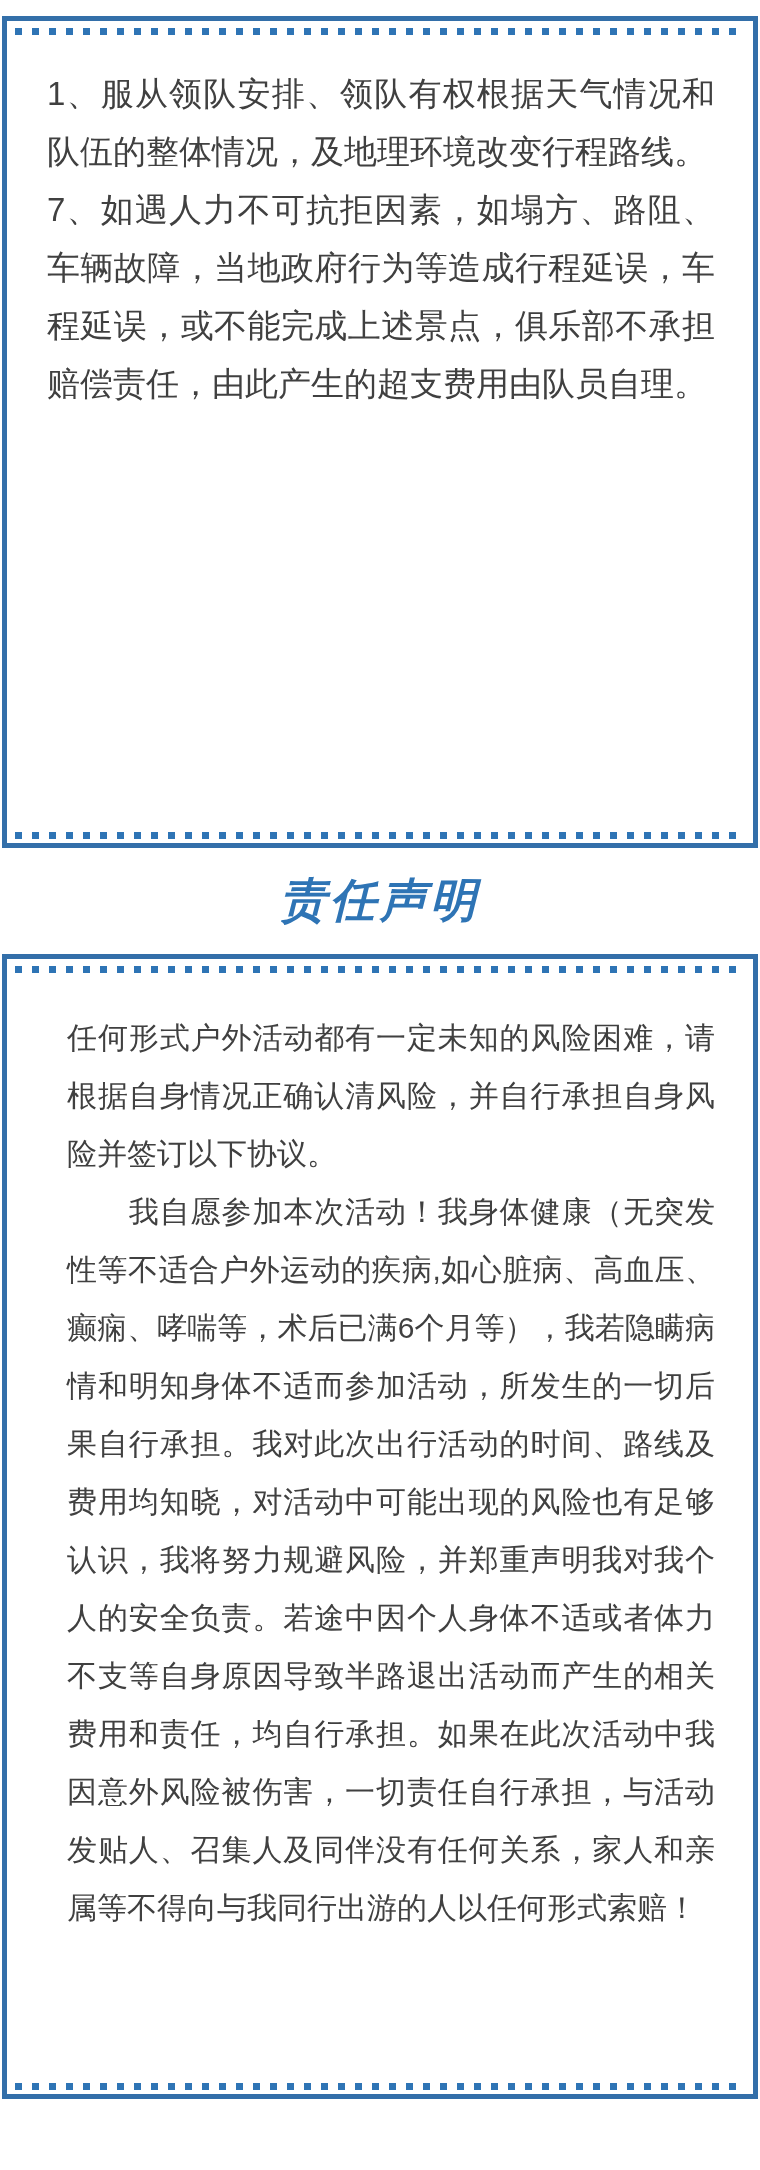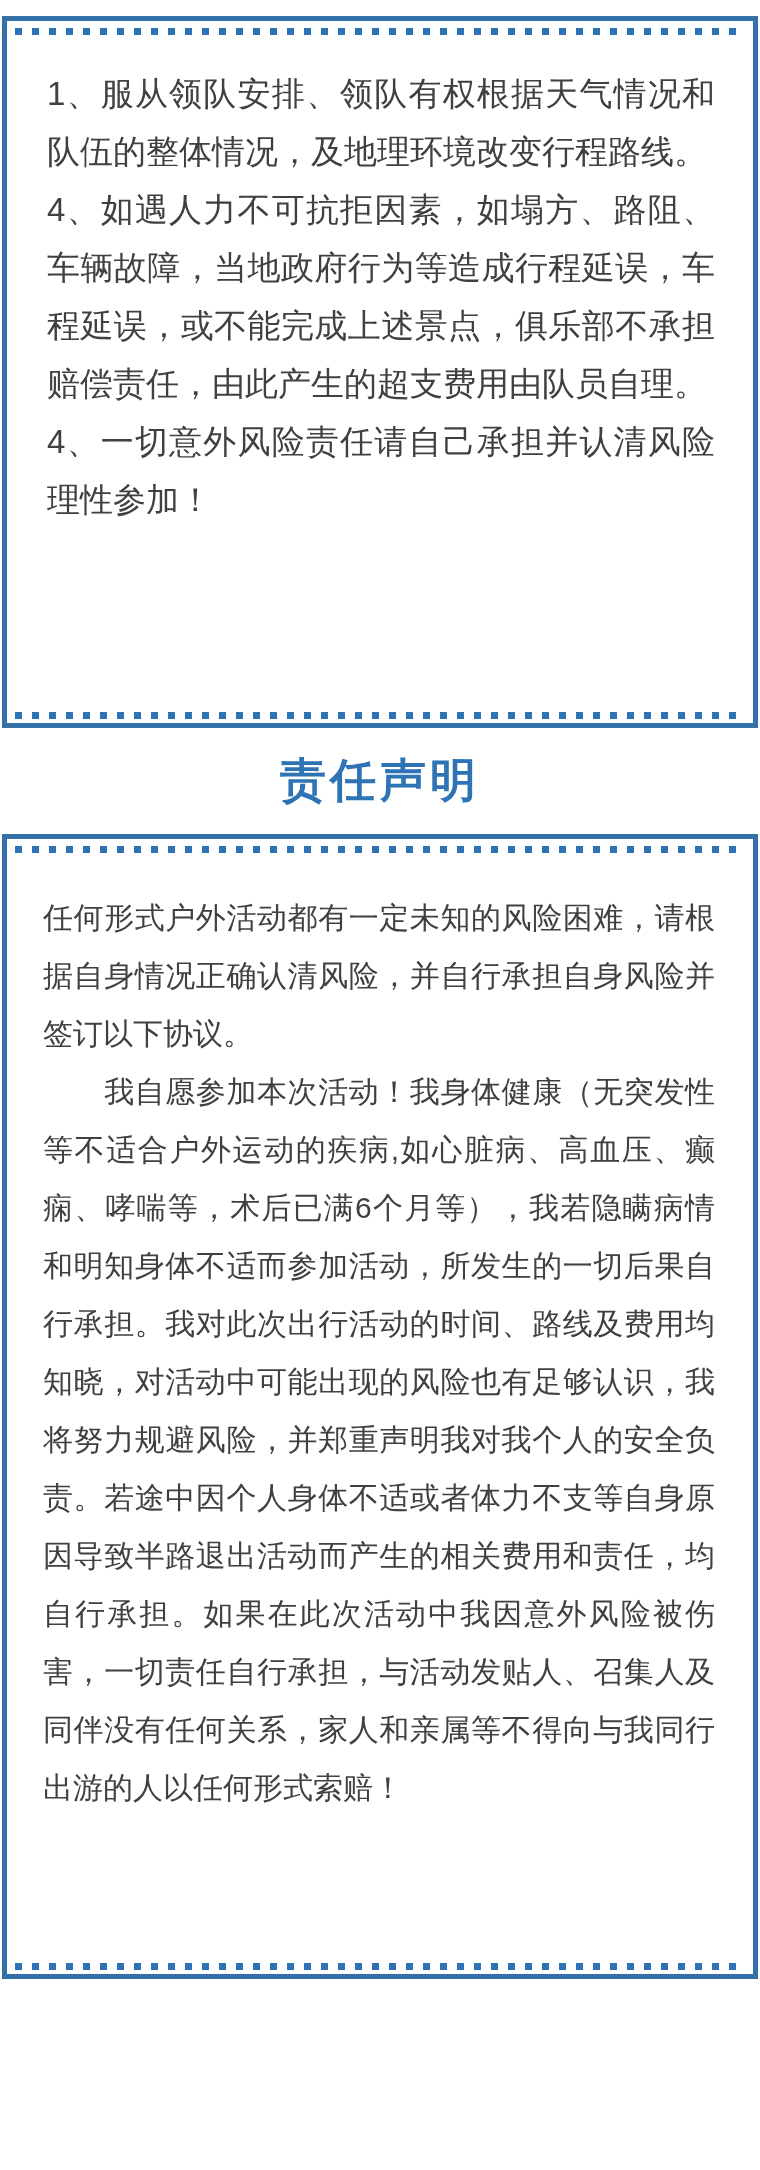--- a/index.html
+++ b/index.html
@@ -21,21 +21,21 @@
     min-height:2170px;
     padding-top:16px;
   }
   .panel{
     margin:0 2px;
     border:5px solid var(--border-blue);
     background:#ffffff;
     display:flex;
     flex-direction:column;
   }
-  .panel.rules{height:712px;}
+  .panel.rules{height:832px;}
   .panel.statement{height:1145px;}
   .dots{
     height:7px;
     flex:0 0 7px;
     background:repeating-linear-gradient(to right,
       var(--dot-blue) 0 7px, transparent 7px 17px);
   }
   .dots.top{margin:7px 8px 0 8px;}
   .dots.bottom{margin:auto 8px 4px 8px;}
   .panel-content{
@@ -43,54 +43,54 @@
     padding:30px 38px 0 40px;
   }
   .rules .panel-content{
     font-size:33px;
     line-height:58px;
     padding:30px 38px 0 40px;
   }
   .statement .panel-content{
     font-size:30px;
     line-height:58px;
-    padding:36px 38px 0 36px;
+    padding:36px 38px 0 60px;
   }
   .panel-content p{
     margin:0;
     text-align:justify;
     text-justify:inter-character;
     word-break:break-all;
     overflow-wrap:anywhere;
   }
   .section-heading-row{
     height:106px;
     display:flex;
     align-items:center;
     justify-content:center;
   }
   .section-heading{
     margin:0;
     font-size:46px;
     font-weight:700;
     letter-spacing:4px;
     color:var(--accent-blue);
+    font-style:italic;
   }
 </style>
 </head>
 <body>
 
 <div class="page">
 
   <div class="panel rules">
     <div class="dots top"></div>
     <div class="panel-content">
         <p>1、服从领队安排、领队有权根据天气情况和队伍的整体情况，及地理环境改变行程路线。</p>
-        <p>4、如遇人力不可抗拒因素，如塌方、路阻、车辆故障，当地政府行为等造成行程延误，车程延误，或不能完成上述景点，俱乐部不承担赔偿责任，由此产生的超支费用由队员自理。</p>
-        <p>4、一切意外风险责任请自己承担并认清风险理性参加！</p>
+        <p>7、如遇人力不可抗拒因素，如塌方、路阻、车辆故障，当地政府行为等造成行程延误，车程延误，或不能完成上述景点，俱乐部不承担赔偿责任，由此产生的超支费用由队员自理。</p>
       </div>
     <div class="dots bottom"></div>
   </div>
 
   <div class="section-heading-row">
     <h2 class="section-heading">责任声明</h2>
   </div>
 
   <div class="panel statement">
     <div class="dots top"></div>

